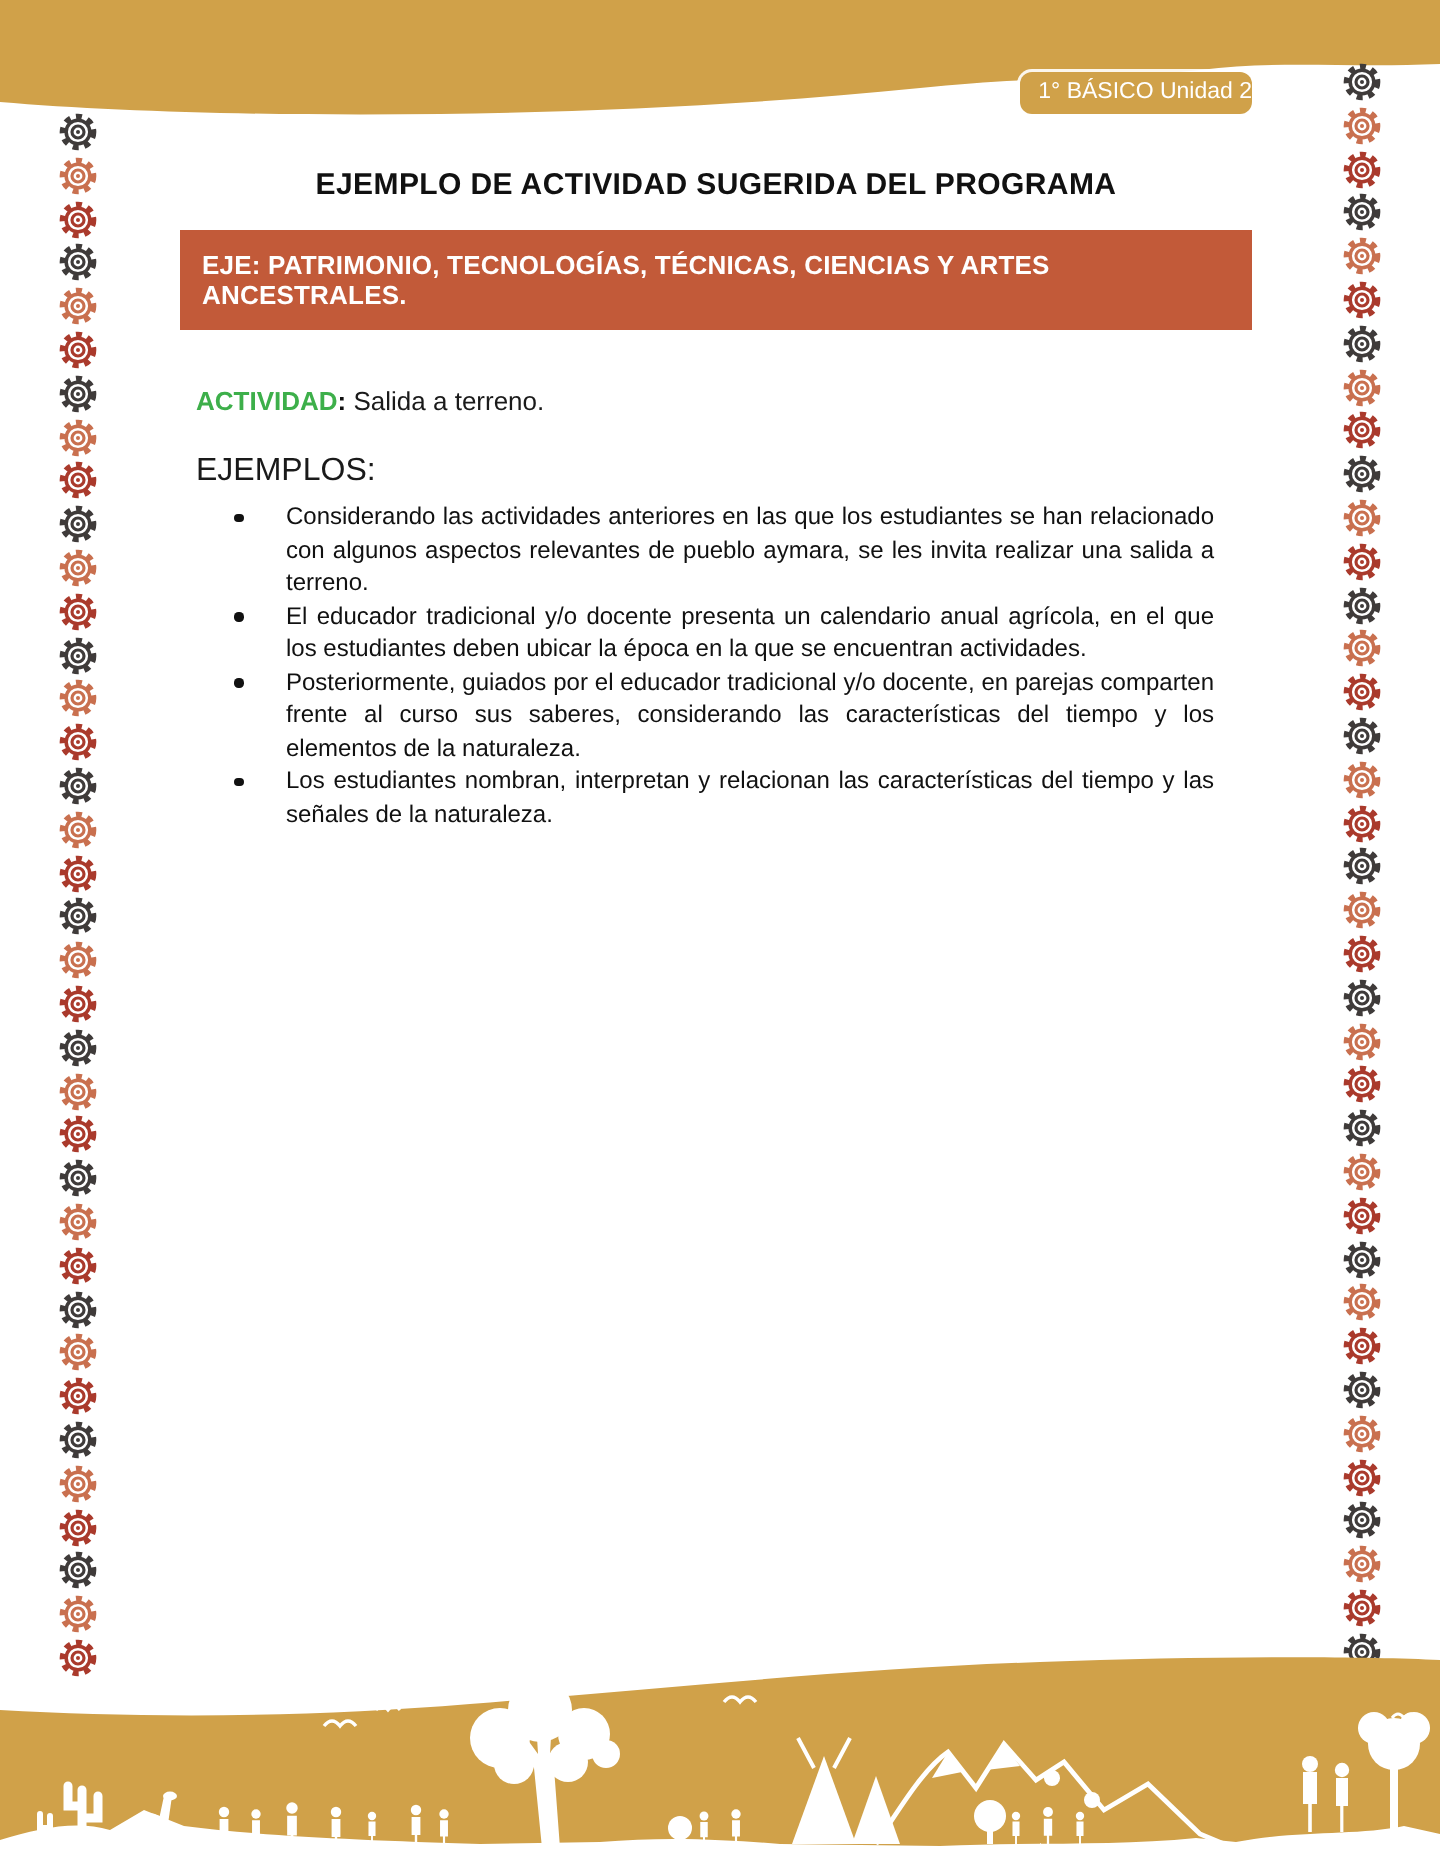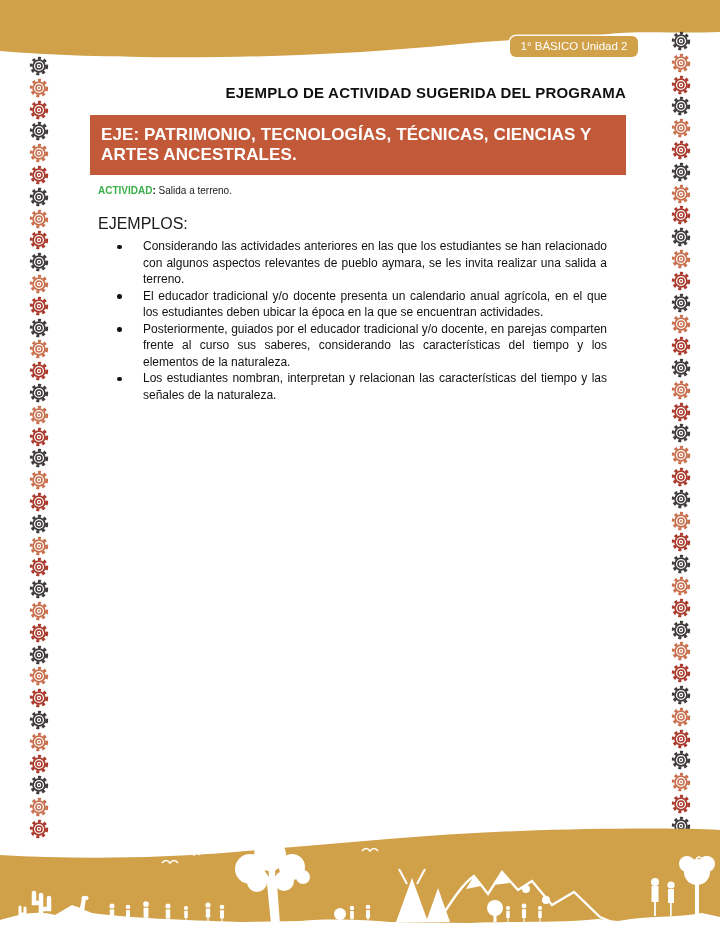--- a/index.html
+++ b/index.html
@@ -5,38 +5,38 @@
   html,body { margin:0; padding:0; background:#ffffff; }
   .page {
     position:relative; width:720px; height:932px; overflow:hidden;
     background:#ffffff; font-family:"Liberation Sans", sans-serif;
     -webkit-font-smoothing:antialiased;
   }
   
   .top-band { position:absolute; top:0; left:0; width:720px; height:70px; }
   .top-band path { fill:var(--gold,#d0a149); }
   .unit-badge {
-    position:absolute; top:36px; left:510px; width:128px; height:21px;
+    position:absolute; top:36px; left:510px; width:116px; height:21px;
     background:var(--gold,#d0a149); border-radius:6px;
-    color:#ffffff; font-size:11.5px; line-height:21px; text-align:center;
+    color:#ffffff; font-size:11.5px; line-height:21px; text-align:right;
     box-shadow:0 0 0 1.5px rgba(255,255,255,.9);
   }
   
   .orn-col { position:absolute; width:20px; display:flex; flex-direction:column; }
   .orn-col.left  { left:29px;  top:56px; }
   .orn-col.right { left:671px; top:31px; }
   .gear { width:20px; height:20px; margin-bottom:1.8px; flex:0 0 auto; }
   
   .content { position:absolute; left:90px; top:84px; width:536px; color:#1a1a1a; }
-  .doc-title { text-align:right; font-weight:bold; font-size:15px; letter-spacing:.2px; color:#111; }
+  .doc-title { text-align:center; font-weight:bold; font-size:15px; letter-spacing:.2px; color:#111; }
   .eje-banner {
     margin-top:14px; background:var(--banner,#c25a39); color:#ffffff;
-    font-weight:bold; font-size:17px; padding:10px 0 10px 11px; letter-spacing:.1px;
+    font-weight:bold; font-size:13px; padding:10px 0 10px 11px; letter-spacing:.1px;
   }
-  .actividad-line { margin-top:10px; padding-left:8px; font-size:10px; }
+  .actividad-line { margin-top:28px; padding-left:8px; font-size:13px; }
   .actividad-label { color:var(--green,#3daf4a); font-weight:bold; }
   .actividad-sep { font-weight:bold; color:#111; }
   .ejemplos-label { margin-top:19px; padding-left:8px; font-size:16px; }
   ul.bullets { margin:5px 17px 0 0; padding:0; list-style:none; }
   ul.bullets li {
     position:relative; padding-left:53px; padding-right:2px;
     font-size:12px; line-height:16.5px; text-align:justify; color:#111;
   }
   ul.bullets li::before {
     content:""; position:absolute; left:27px; top:6.5px;

